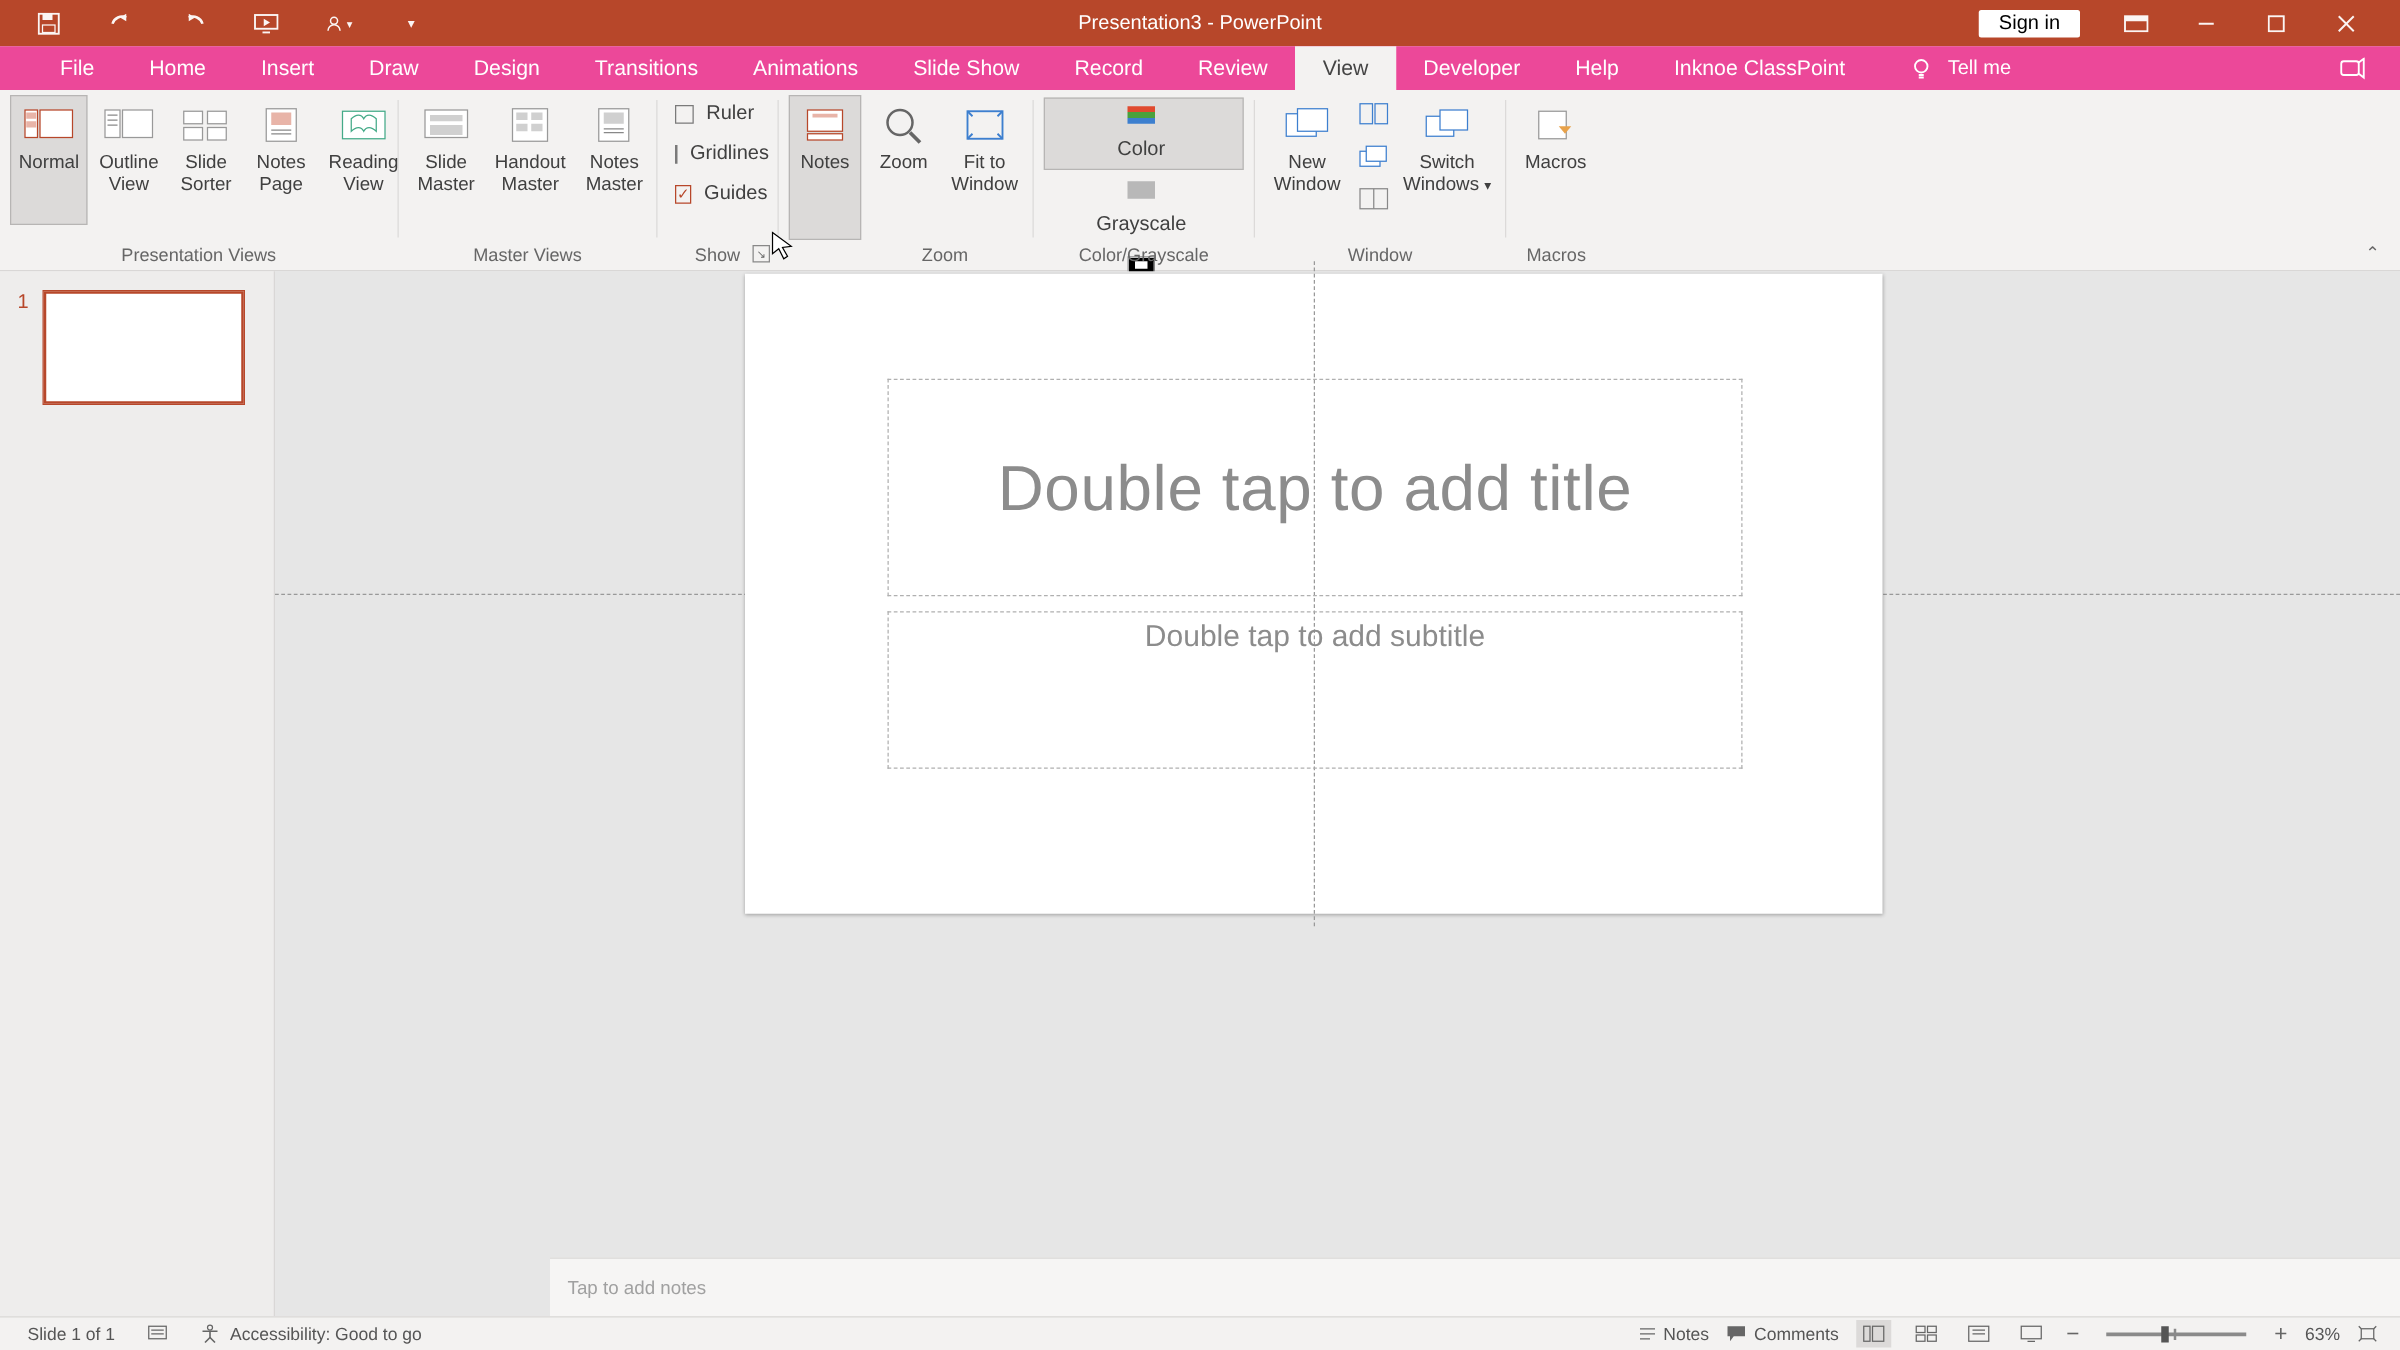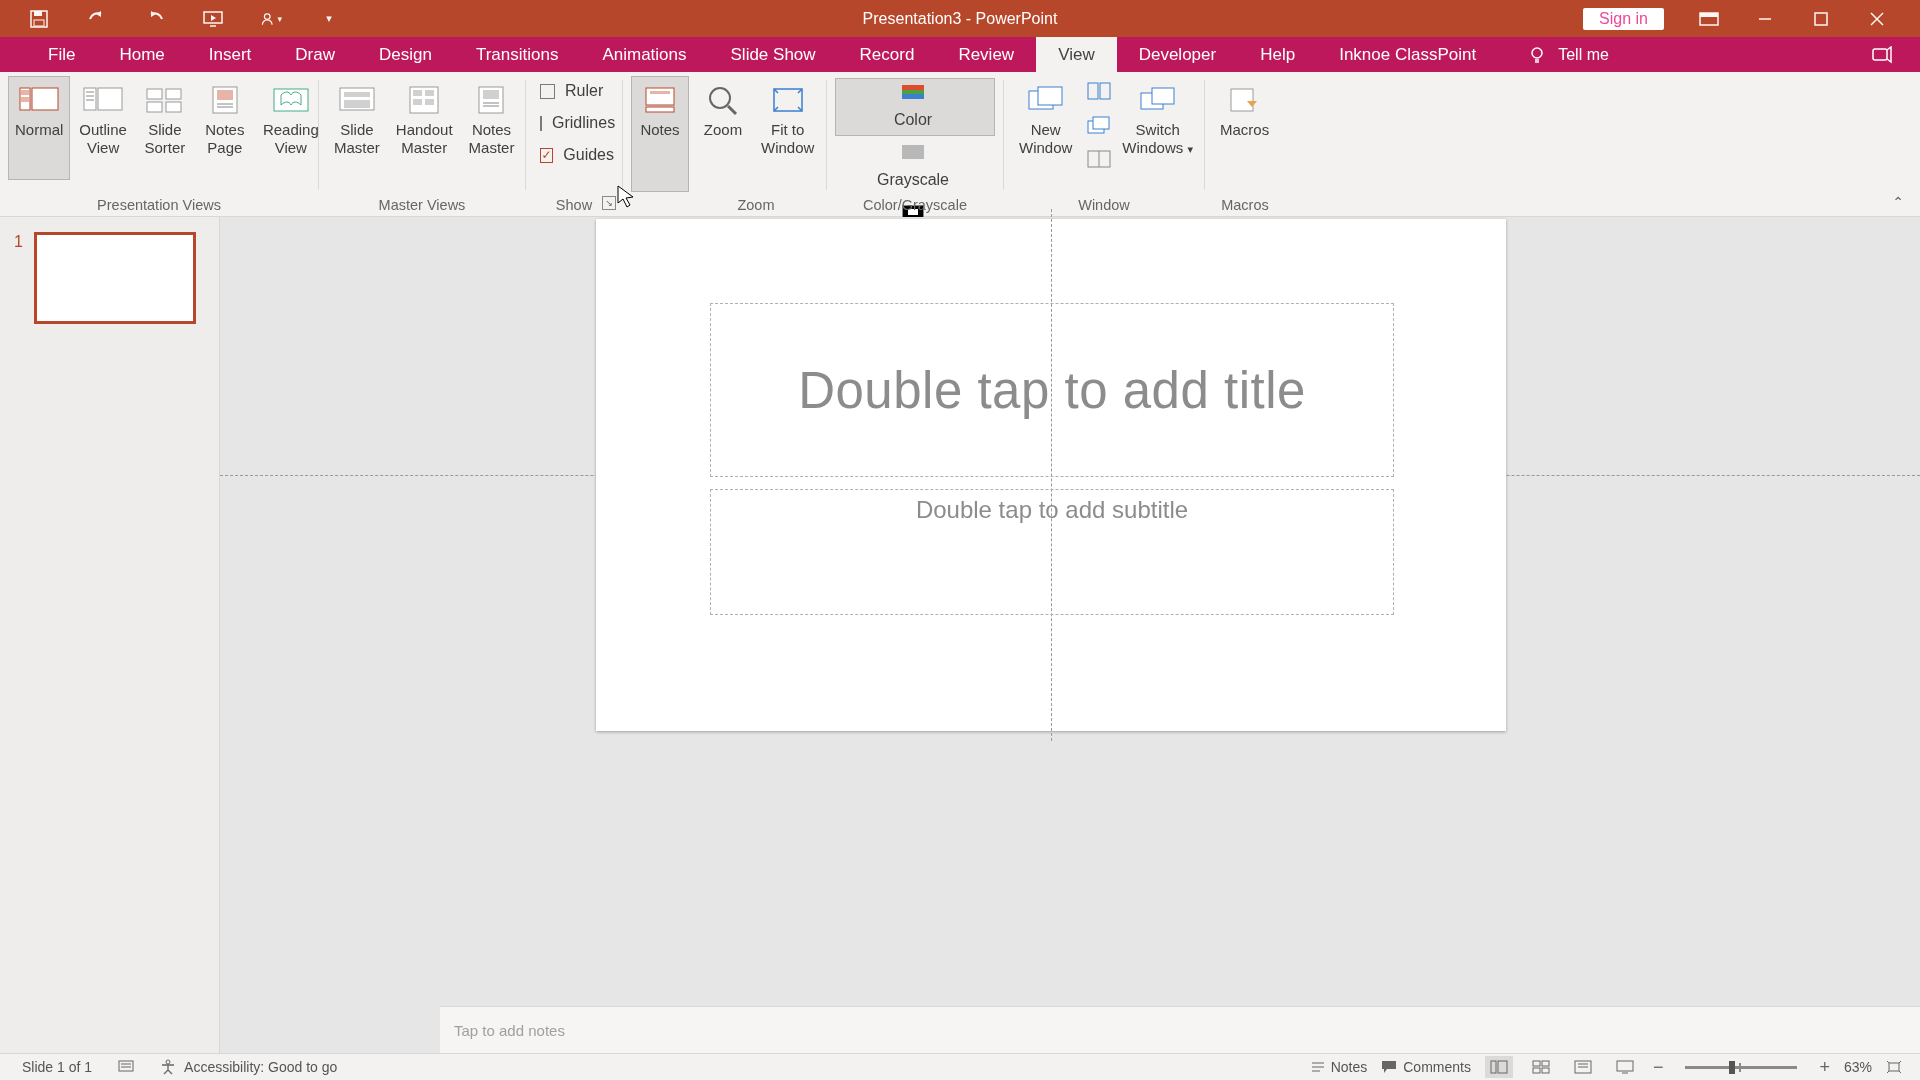--- a/index.html
+++ b/index.html
@@ -4,24 +4,24 @@
 <style>
 * { box-sizing: border-box; margin: 0; padding: 0; font-family: "Segoe UI", Arial, sans-serif; }
 html, body { width: 1920px; height: 1080px; overflow: hidden; background: #e6e6e6; }
 
 
 .titlebar { height: 37px; background: #b7472a; display: flex; align-items: center; color: #fff; }
 .qat { display: flex; align-items: center; gap: 36px; padding-left: 28px; }
 .qat-icon { width: 22px; height: 22px; display: flex; align-items: center; justify-content: center; opacity: .95; }
 .title-center { position: absolute; left: 50%; transform: translateX(-50%); font-size: 16px; }
 .title-right { margin-left: auto; display: flex; align-items: center; gap: 34px; padding-right: 32px; }
-.signin-btn { background: #fff; color: #ec4899; font-size: 16px; padding: 2px 16px; border-radius: 2px; cursor: pointer; }
-
-
-.tabrow { height: 35px; background: #be185d; display: flex; align-items: stretch; color: #fff; padding-left: 26px; }
+.signin-btn { background: #fff; color: #000000; font-size: 16px; padding: 2px 16px; border-radius: 2px; cursor: pointer; }
+
+
+.tabrow { height: 35px; background: #ec4899; display: flex; align-items: stretch; color: #fff; padding-left: 26px; }
 .tab { padding: 0 22px; display: flex; align-items: center; font-size: 17px; cursor: pointer; }
 .tab.active { background: #f3f2f1; color: #444; }
 .tellme { margin-left: 30px; display: flex; align-items: center; gap: 12px; }
 .tab-collab { margin-left: auto; padding-right: 28px; display:flex; align-items:center; }
 
 
 .ribbon { height: 145px; background: #f3f2f1; display: flex; border-bottom: 1px solid #d9d7d6; position: relative; }
 .group { display: flex; flex-direction: column; justify-content: space-between; padding: 4px 8px 0 8px; position: relative; }
 .group-sep { width: 1px; background: #dcdad9; margin: 8px 0 26px 0; }
 .group-label { position: absolute; bottom: 3px; left: 0; right: 0; text-align: center; font-size: 14.5px; color: #666; }

